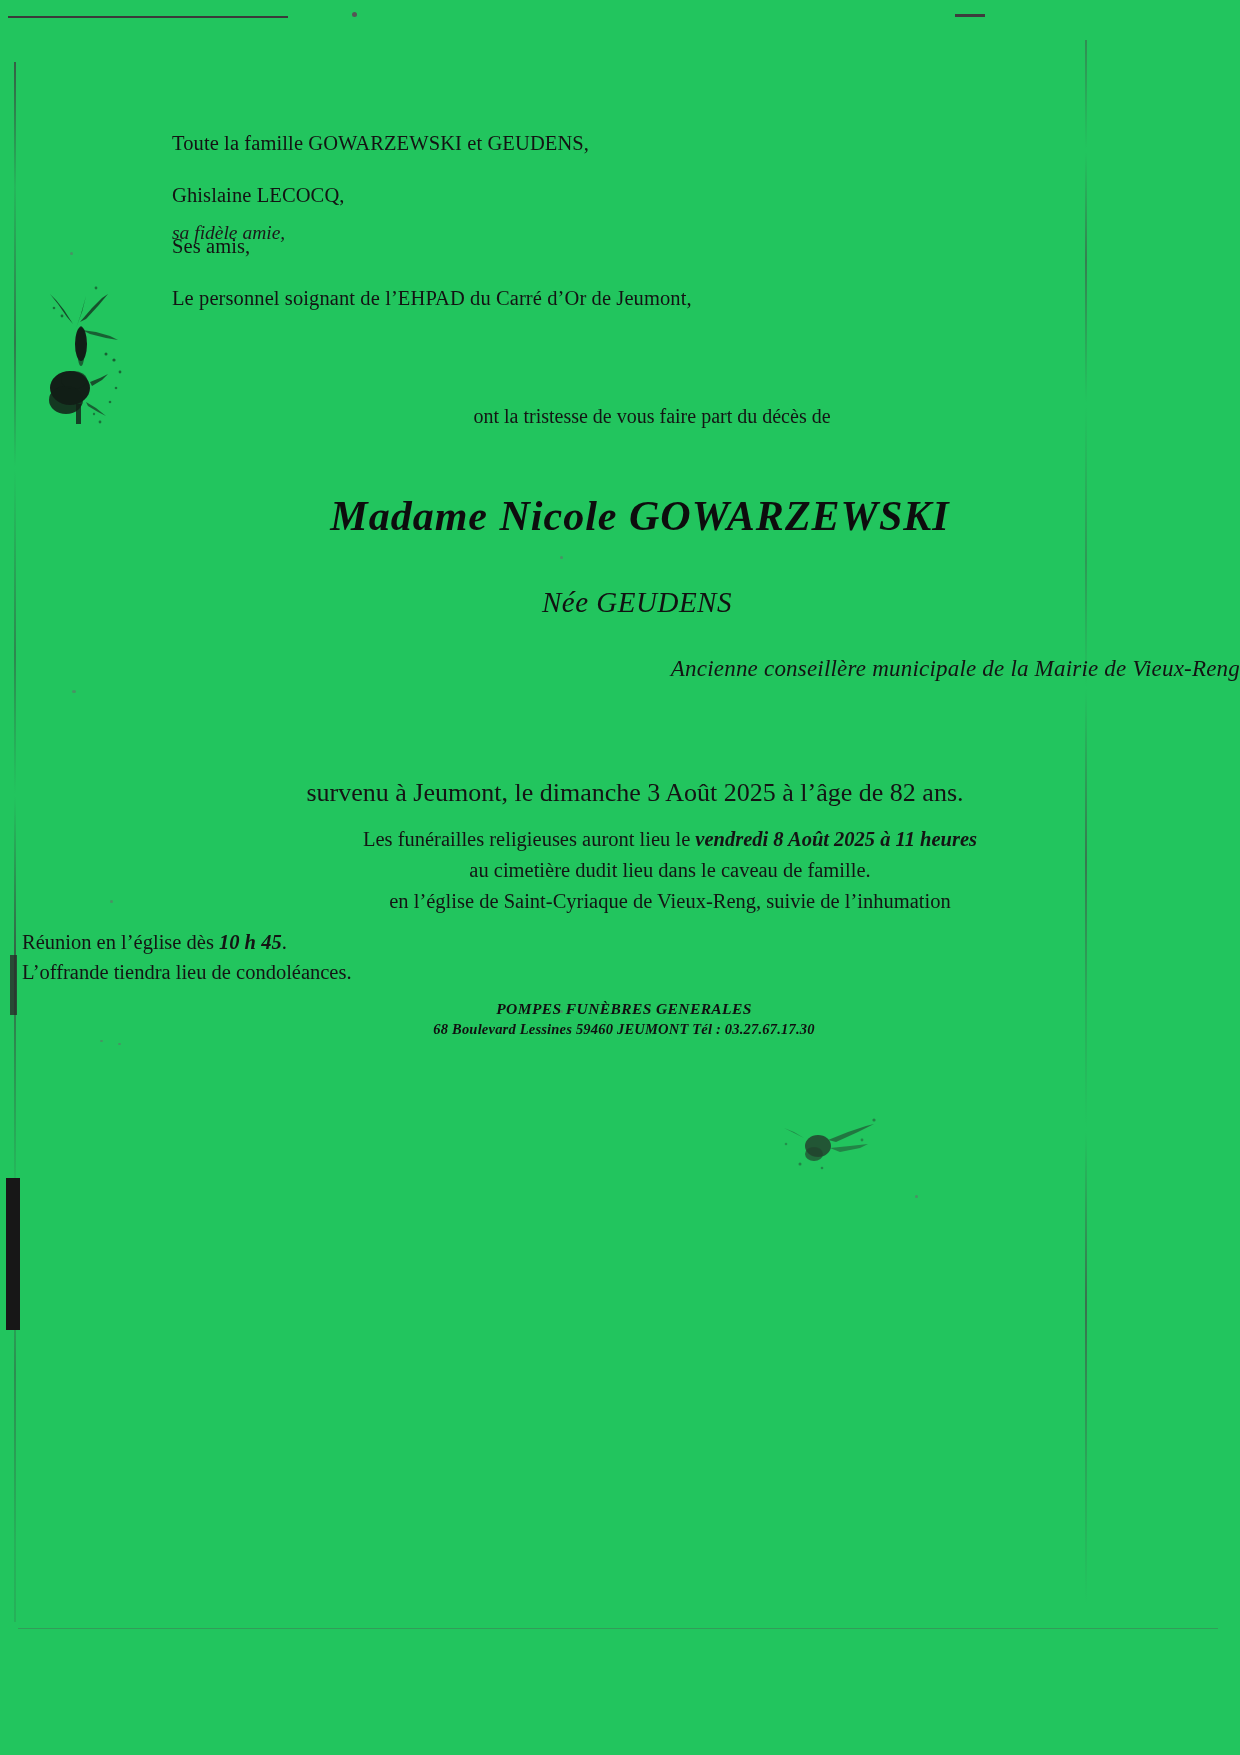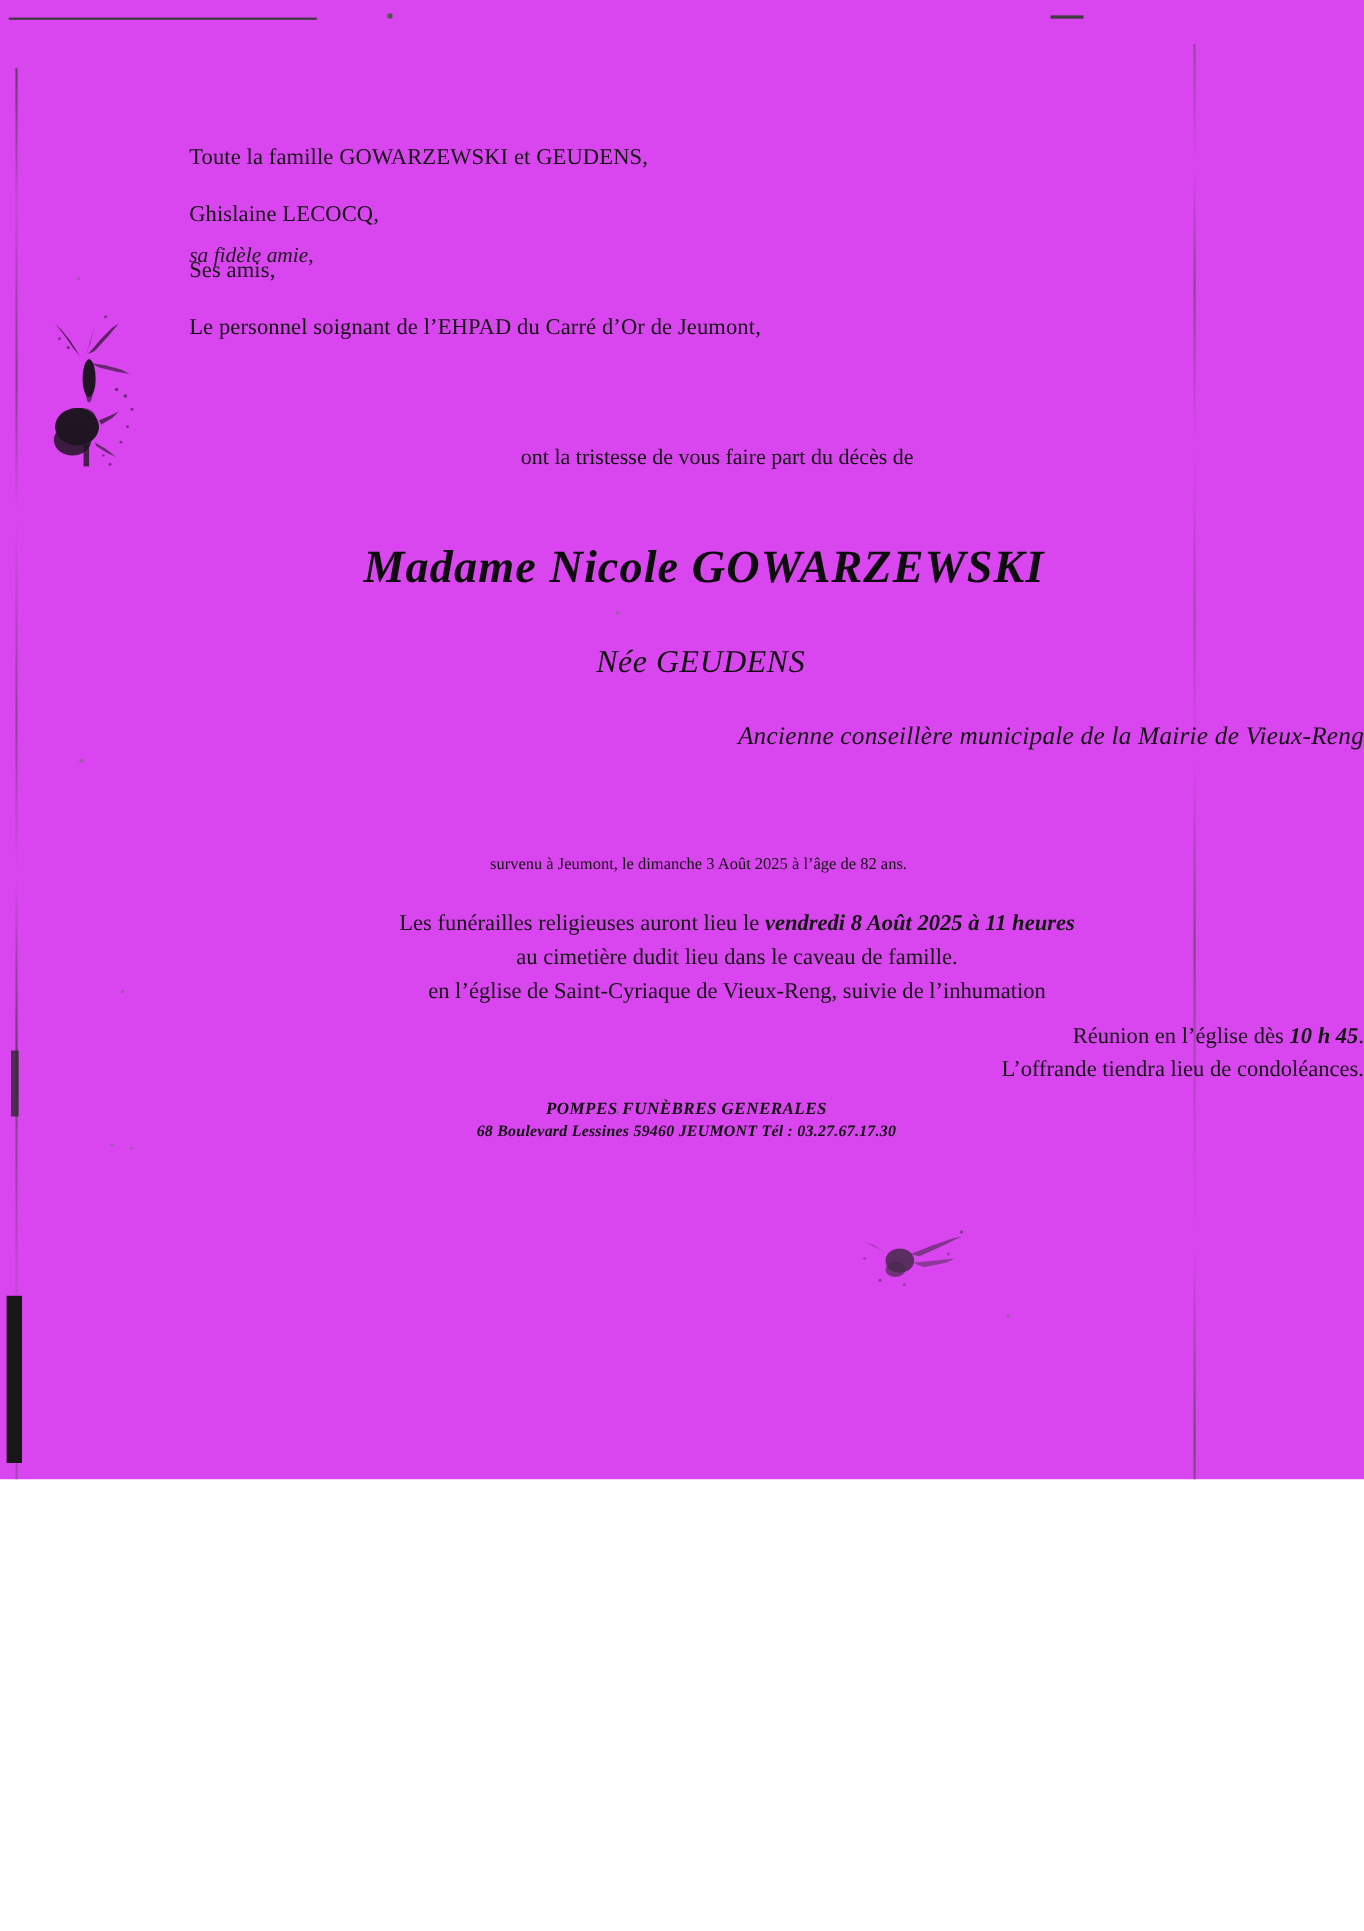--- a/index.html
+++ b/index.html
@@ -9,22 +9,22 @@
     background: #ffffff;
   }
   body {
     font-family: "Liberation Serif", "DejaVu Serif", serif;
     color: #141414;
   }
 
   .page {
     position: relative;
     width: 1240px;
-    height: 1345px;
-    background: #d946ef;
+    height: 1755px;
+    background: #22c55e;
     overflow: hidden;
   }
 
   
   .scan-edge {
     position: absolute;
     background: #2b2b2b;
   }
   .edge-top-left {
     left: 8px; top: 16px;
@@ -204,21 +204,21 @@
     color: #131313;
     padding-left: 20px;
     box-sizing: border-box;
   }
 
   .death-line {
     position: absolute;
     left: 0; top: 778px;
     width: 1240px;
     text-align: center;
-    font-size: 15px;
+    font-size: 26px;
     color: #141414;
     padding-left: 30px;
     box-sizing: border-box;
   }
 
   .funeral-block {
     position: absolute;
     left: 0; top: 824px;
     width: 1240px;
     text-align: center;
@@ -231,21 +231,21 @@
   }
   .funeral-block em.hl {
     font-style: italic;
     font-weight: bold;
   }
 
   .reunion-block {
     position: absolute;
     left: 0; top: 928px;
     width: 1240px;
-    text-align: right;
+    text-align: left;
     font-size: 20.5px;
     line-height: 1.45;
     color: #141414;
     padding-left: 22px;
     box-sizing: border-box;
   }
   .reunion-block em.hl {
     font-style: italic;
     font-weight: bold;
   }

